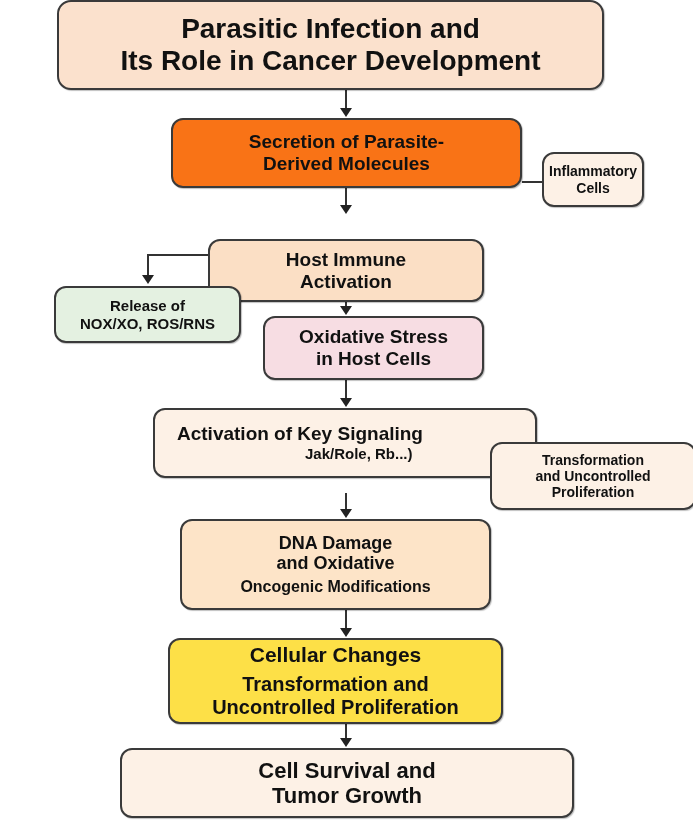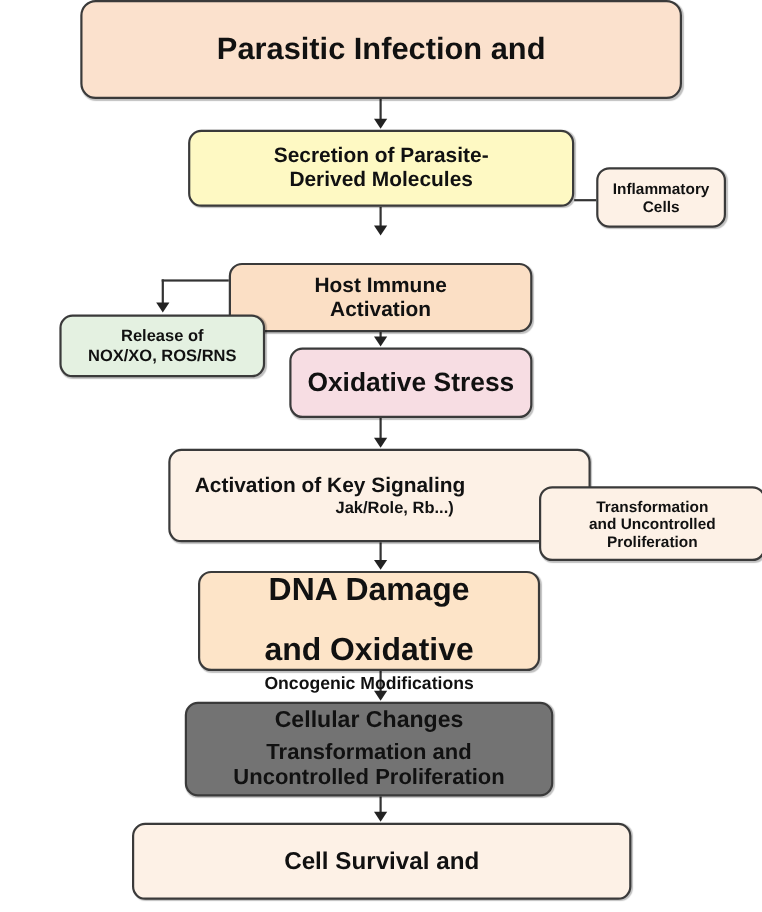--- a/index.html
+++ b/index.html
@@ -8,33 +8,33 @@
     .box { position: absolute; box-sizing: border-box; border: 2px solid #3a3a3a;
            border-radius: 12px; display: flex; flex-direction: column;
            align-items: center; justify-content: center; text-align: center;
            font-weight: bold; line-height: 1.15; box-shadow: 1px 1px 1px rgba(0,0,0,0.25); }
     .box span { display: block; }
     .line { position: absolute; background: #333; }
     .arrowhead { position: absolute; width: 0; height: 0;
                  border-left: 6px solid transparent; border-right: 6px solid transparent;
                  border-top: 9px solid #222; }
 
-    #b-title { left: 73px; top: 0px; width: 547px; height: 90px; border-radius: 14px; font-size: 28px; }
+    #b-title { left: 57px; top: 0px; width: 547px; height: 90px; border-radius: 14px; font-size: 28px; }
     #b-secretion { left: 171px; top: 118px; width: 351px; height: 70px; font-size: 19px; }
-    #b-inflam { left: 542px; top: 152px; width: 118px; height: 55px; font-size: 14px; }
+    #b-inflam { left: 542px; top: 152px; width: 102px; height: 55px; font-size: 14px; }
     #b-host { left: 208px; top: 215px; width: 276px; height: 63px; font-size: 19px; margin-top: 24px; }
     #b-release { left: 54px; top: 286px; width: 187px; height: 57px; font-size: 15px; }
-    #b-oxid { left: 263px; top: 316px; width: 221px; height: 64px; font-size: 24px; }
-    #b-activation { left: 153px; top: 408px; width: 384px; height: 85px; font-size: 19px; justify-content: center; }
+    #b-oxid { left: 263px; top: 316px; width: 221px; height: 64px; font-size: 19px; }
+    #b-activation { left: 153px; top: 408px; width: 384px; height: 70px; font-size: 19px; justify-content: center; }
     #b-activation .l1 { padding-right: 0px; }
     #b-activation .l2 { padding-left: 30px; }
     #b-activation .small { font-size: 15px; }
     #b-transform { left: 490px; top: 442px; width: 206px; height: 68px; font-size: 14px; }
     #b-dna { left: 180px; top: 519px; width: 311px; height: 91px; }
-    #b-dna .big { font-size: 29px; margin-top: 22px; }
+    #b-dna .big { font-size: 18px; }
     #b-dna .sub { font-size: 16px; margin-top: 4px; }
     #b-cellular { left: 168px; top: 638px; width: 335px; height: 86px; }
     #b-cellular .big { font-size: 21px; margin-bottom: 5px; }
     #b-cellular .sub { font-size: 20px; }
     #b-survival { left: 120px; top: 748px; width: 454px; height: 70px; font-size: 22px; }
   </style>
 </head>
 <body>
 
 <div class="line" style="left:345px;top:90px;width:2px;height:20px;"></div>
@@ -59,23 +59,24 @@
 <div class="arrowhead" style="left:340px;top:509px;"></div>
 
 <div class="line" style="left:345px;top:610px;width:2px;height:20px;"></div>
 <div class="arrowhead" style="left:340px;top:628px;"></div>
 
 <div class="line" style="left:345px;top:724px;width:2px;height:16px;"></div>
 <div class="arrowhead" style="left:340px;top:738px;"></div>
 
 <div class="box" id="b-title" style="background:#fbe1cd;">
   <span>Parasitic Infection and</span>
+  <span>Its Role in Cancer Development</span>
 </div>
 
-<div class="box" id="b-secretion" style="background:#fef9c3;">
+<div class="box" id="b-secretion" style="background:#f97316;">
   <span>Secretion of Parasite-</span>
   <span>Derived Molecules</span>
 </div>
 
 <div class="box" id="b-inflam" style="background:#fdf1e6;">
   <span>Inflammatory</span>
   <span>Cells</span>
 </div>
 
 <div class="box" id="b-host" style="background:#fbdfc5;">
@@ -83,40 +84,42 @@
   <span>Activation</span>
 </div>
 
 <div class="box" id="b-release" style="background:#e4f1e1;">
   <span>Release of</span>
   <span>NOX/XO, ROS/RNS</span>
 </div>
 
 <div class="box" id="b-oxid" style="background:#f7dde3;">
   <span>Oxidative Stress</span>
+  <span>in Host Cells</span>
 </div>
 
 <div class="box" id="b-activation" style="background:#fdf1e6; align-items:flex-start; padding-left:22px;">
   <span class="l1">Activation of Key Signaling</span>
   <span class="small" style="padding-left:128px;">Jak/Role, Rb...)</span>
 </div>
 
 <div class="box" id="b-transform" style="background:#fdf1e6;">
   <span>Transformation</span>
   <span>and Uncontrolled</span>
   <span>Proliferation</span>
 </div>
 
 <div class="box" id="b-dna" style="background:#fde4c8;">
   <span class="big">DNA Damage</span>
   <span class="big">and Oxidative</span>
   <span class="sub">Oncogenic Modifications</span>
 </div>
 
-<div class="box" id="b-cellular" style="background:#737373;">
+<div class="box" id="b-cellular" style="background:#fde047;">
   <span class="big">Cellular Changes</span>
   <span class="sub">Transformation and</span>
   <span class="sub">Uncontrolled Proliferation</span>
 </div>
 
 <div class="box" id="b-survival" style="background:#fdf1e6;">
   <span>Cell Survival and</span>
+  <span>Tumor Growth</span>
 </div>
 
 </body></html>

